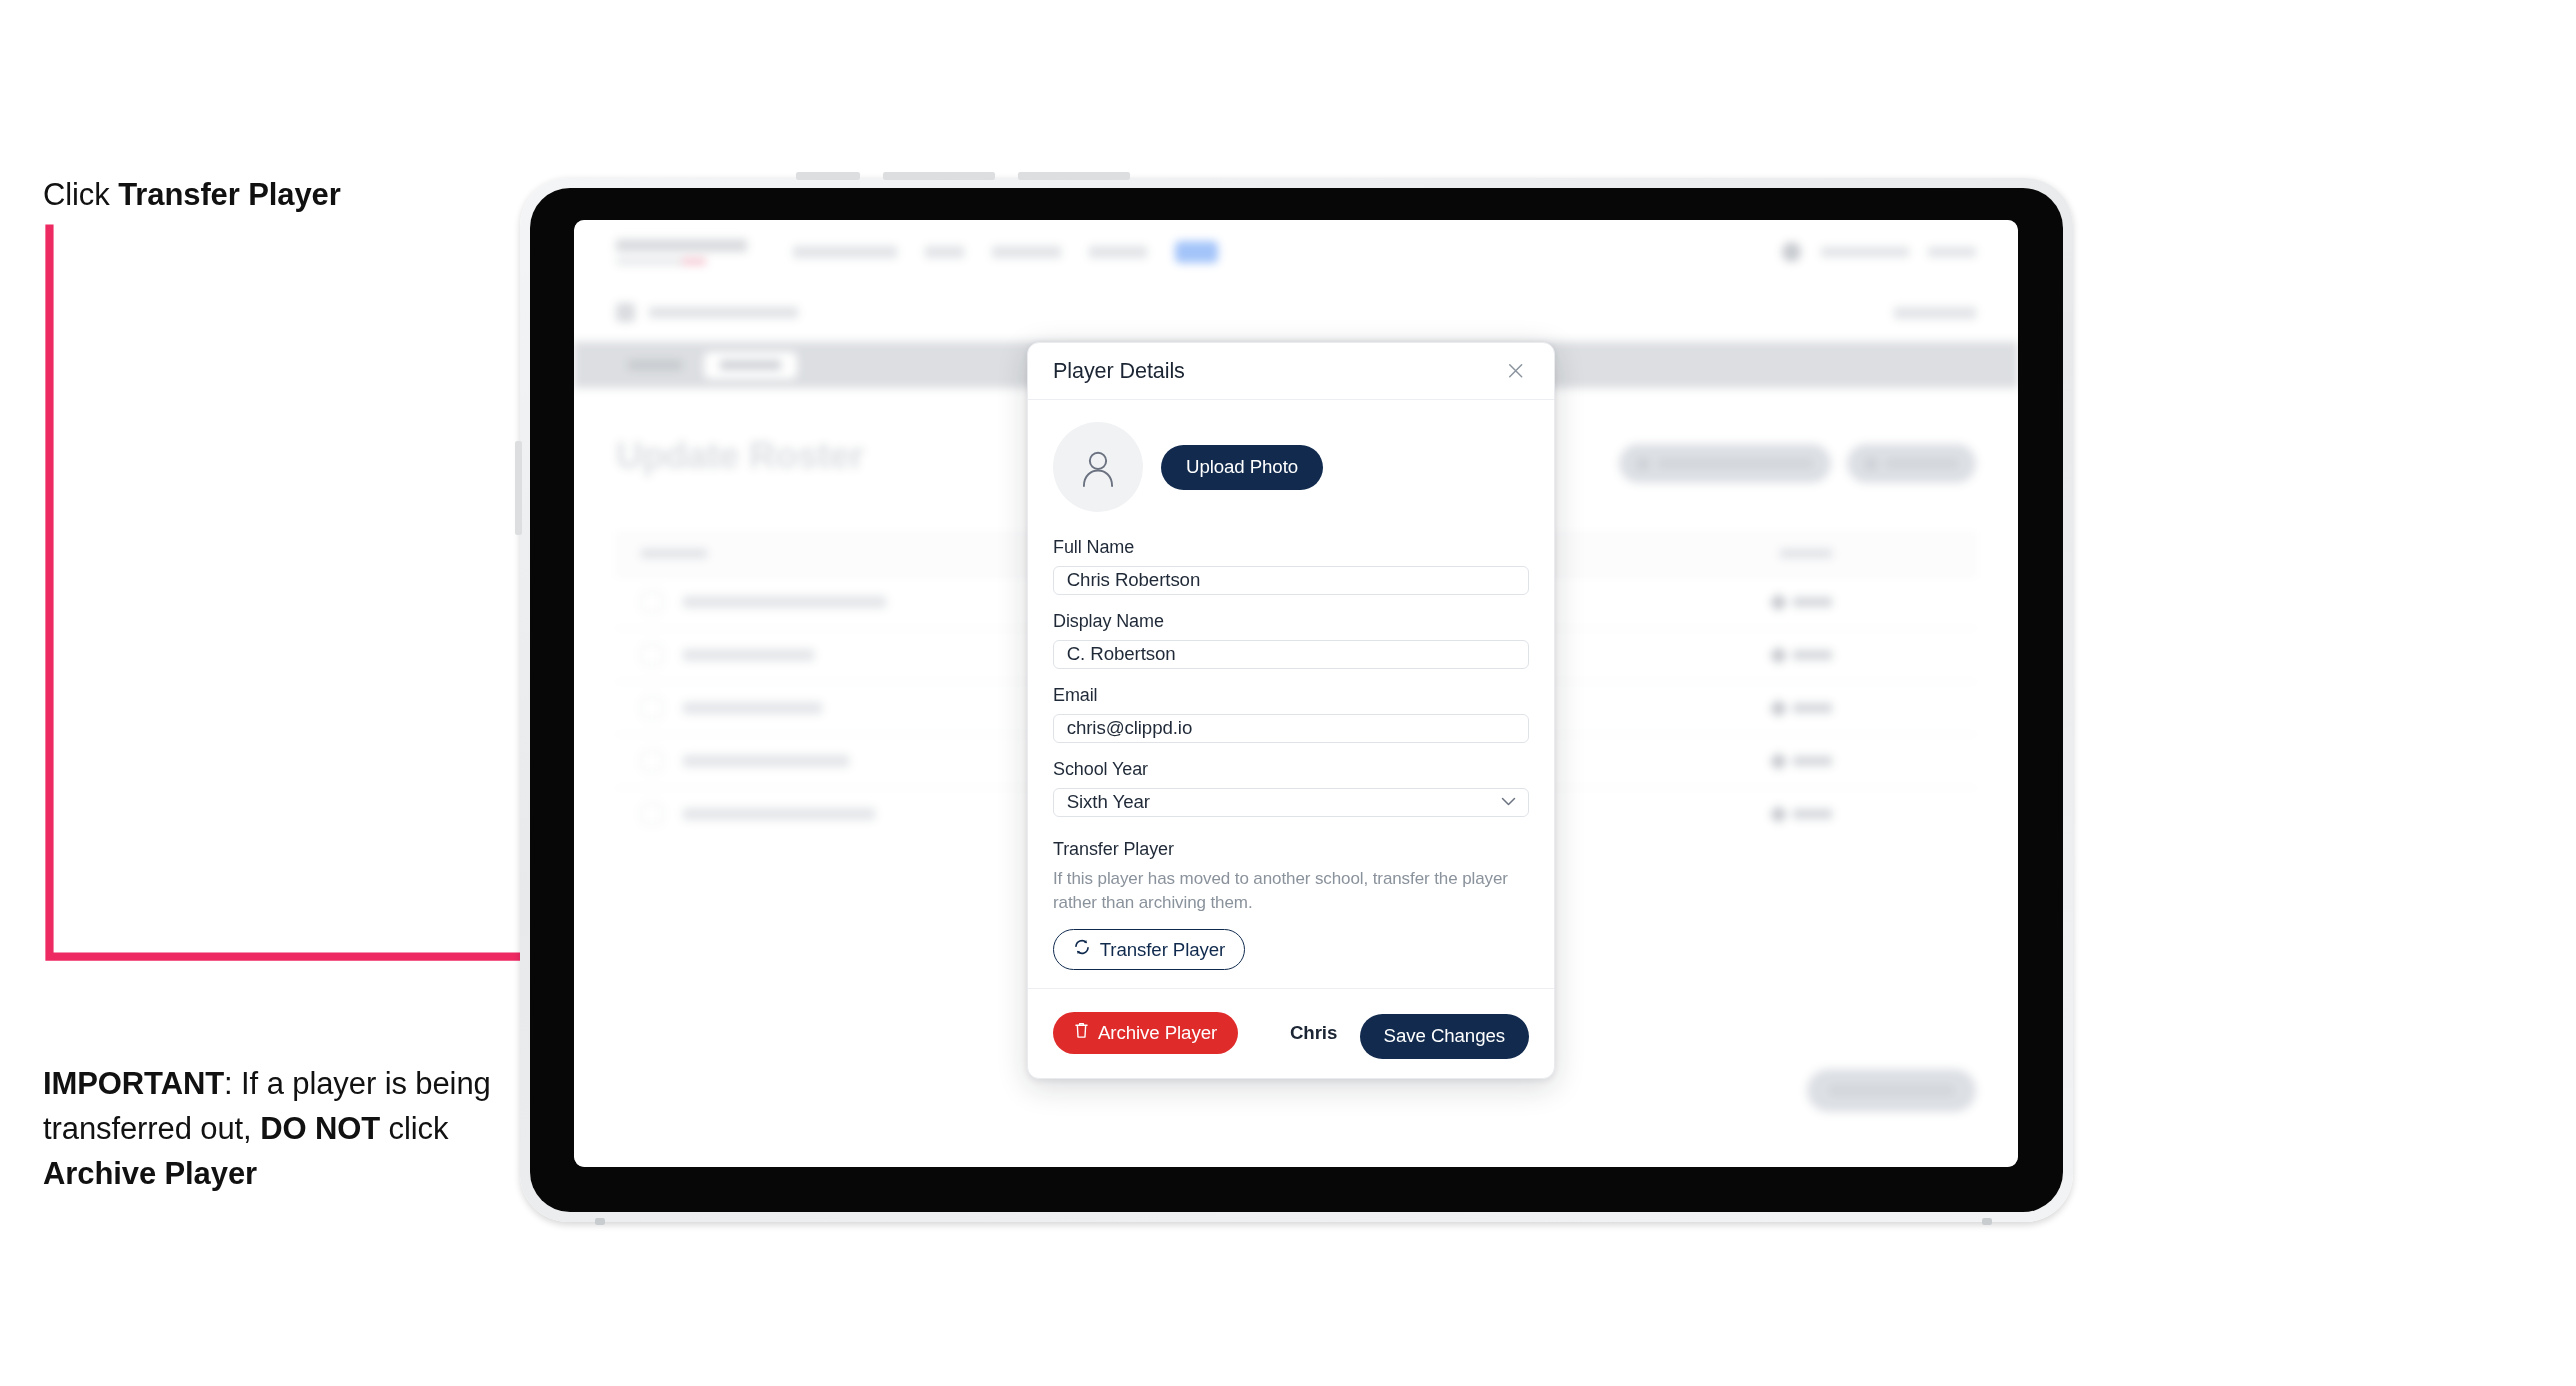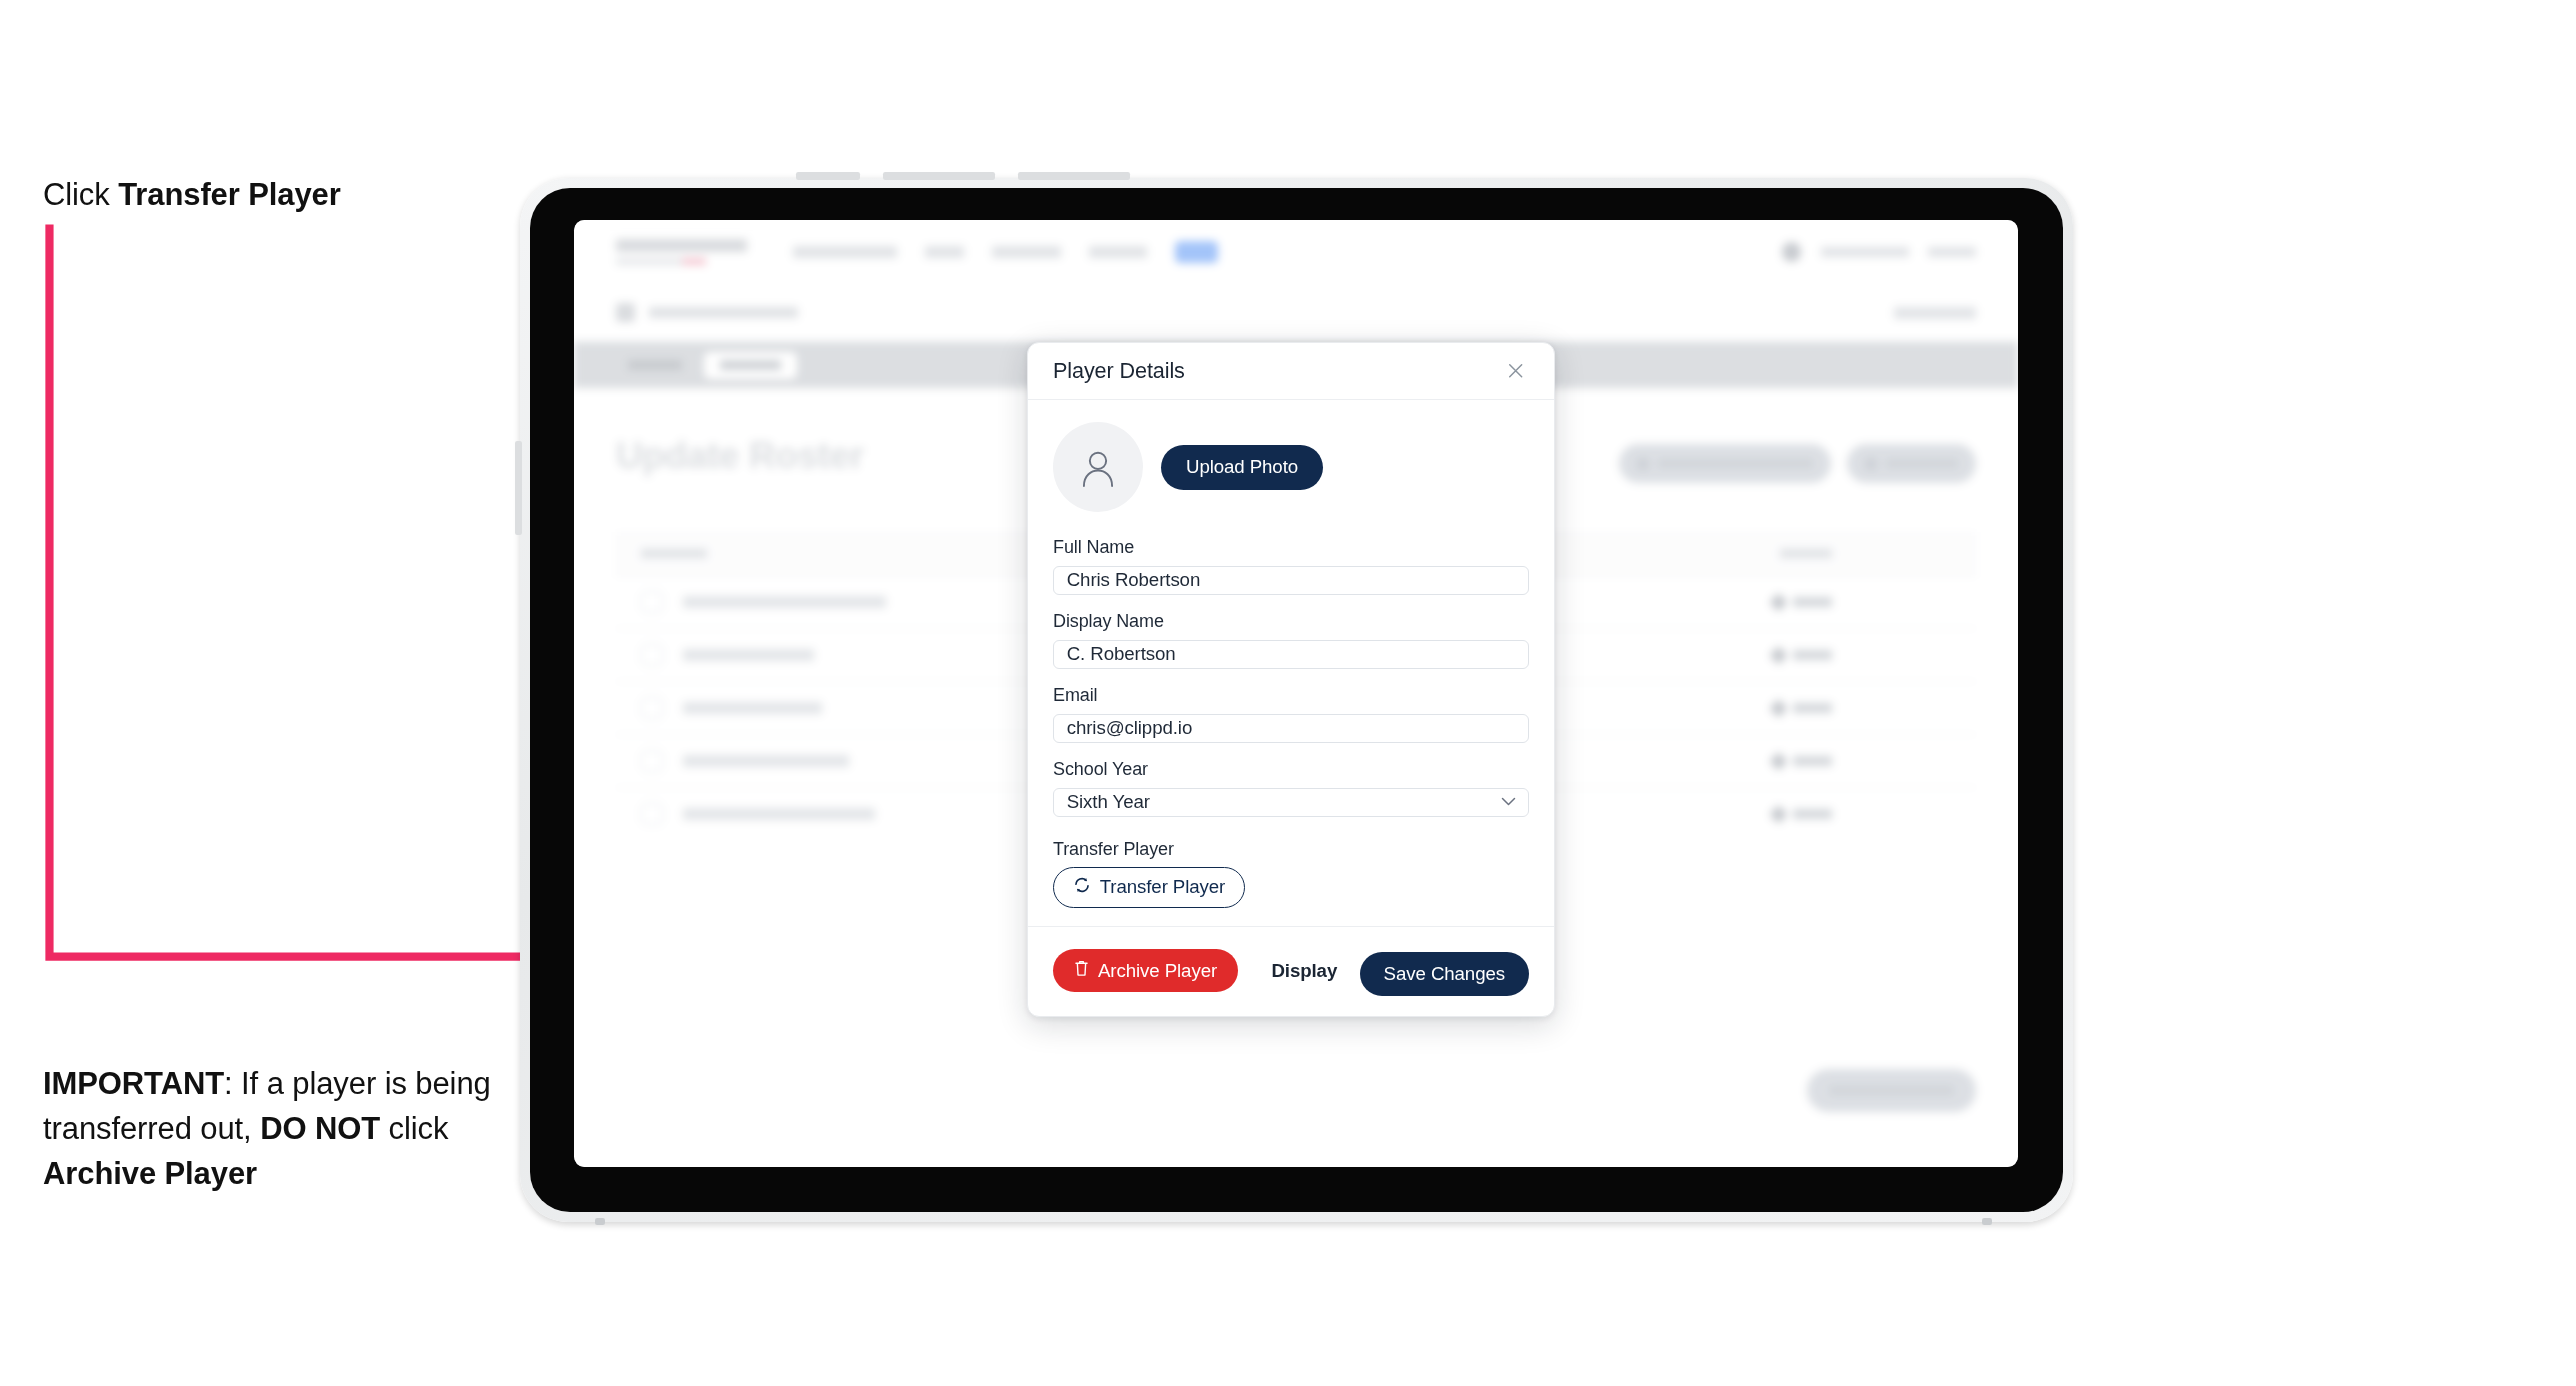--- a/index.html
+++ b/index.html
@@ -425,20 +425,21 @@
           <span class="chev">
             <svg width="15" height="9" viewBox="0 0 20 12" fill="none">
               <path d="M2 2 L10 10 L18 2" stroke="#6b7280" stroke-width="2" stroke-linecap="round" stroke-linejoin="round"></path>
             </svg>
           </span>
         </div>
       </div>
 
       <div id="transfer-section">
         <div id="transfer-heading">Transfer Player</div>
+        <div id="transfer-desc">If this player has moved to another school, transfer the player rather than archiving them.</div>
         <button id="transfer-player-btn">
           <span>
             <svg width="18" height="18" viewBox="0 0 24 24" fill="none">
               <path d="M4 11 A8 8 0 0 1 17.5 5.8 M20 13 A8 8 0 0 1 6.5 18.2" stroke="#102a4e" stroke-width="2.2" stroke-linecap="round" fill="none"></path>
               <path d="M17.8 2.6 L18 6.3 L14.4 6.1 Z" fill="#102a4e"></path>
               <path d="M6.2 21.4 L6 17.7 L9.6 17.9 Z" fill="#102a4e"></path>
             </svg>
           </span>
           <span>Transfer Player</span>
         </button>
@@ -451,20 +452,20 @@
           <svg width="15" height="17" viewBox="0 0 20 23" fill="none">
             <path d="M2.5 4.5 H17.5" stroke="#ffffff" stroke-width="1.9" stroke-linecap="round"></path>
             <path d="M7.5 4.5 V2.4 H12.5 V4.5" stroke="#ffffff" stroke-width="1.9" stroke-linejoin="round" fill="none"></path>
             <path d="M4.4 4.5 L5.3 20.4 H14.7 L15.6 4.5" stroke="#ffffff" stroke-width="1.9" fill="none" stroke-linejoin="round"></path>
           </svg>
         </span>
         <span>Archive Player</span>
       </button>
 
       <div id="footer-right">
-        <button id="cancel-btn">Display</button>
+        <button id="cancel-btn">Chris</button>
         <button id="save-changes-btn">Save Changes</button>
       </div>
     </div>
   </div>
 
 </div>
 
 
 </body></html>

